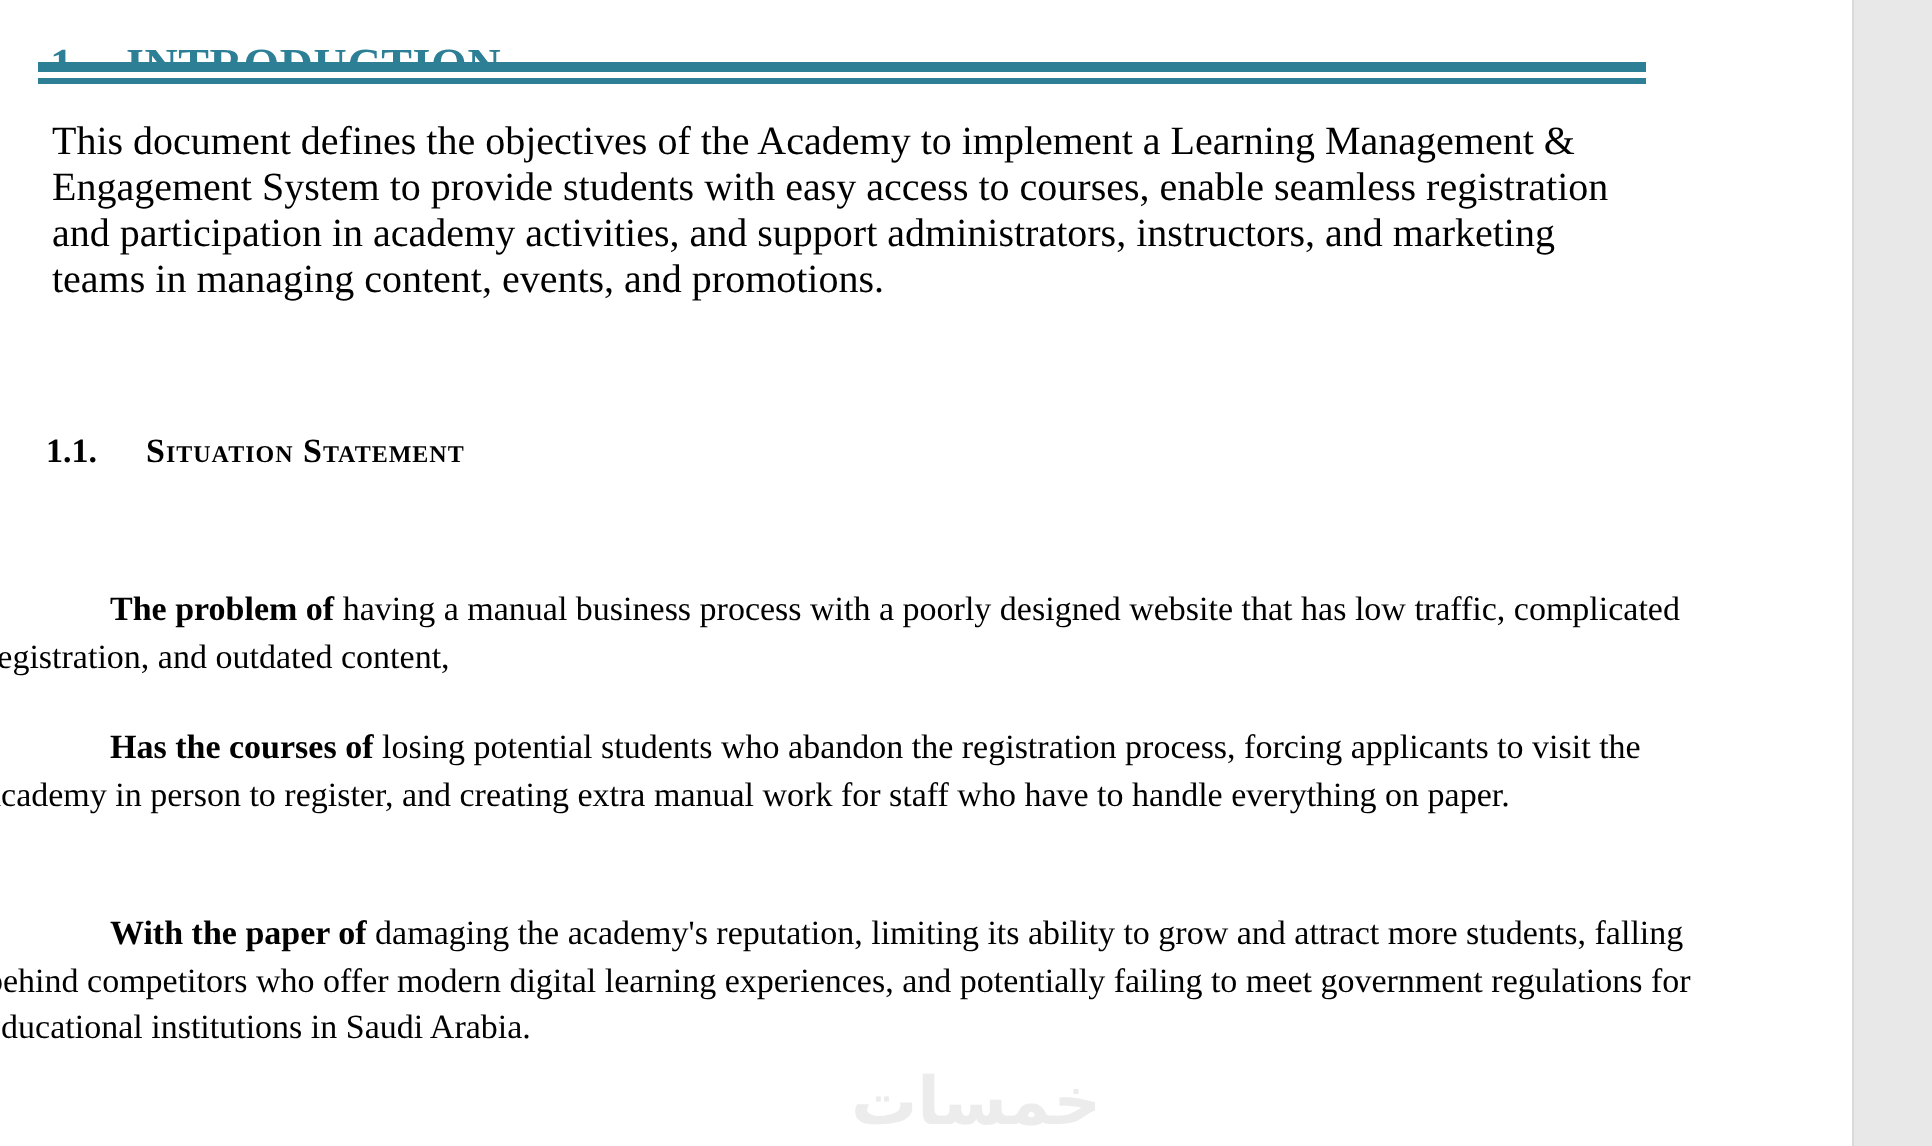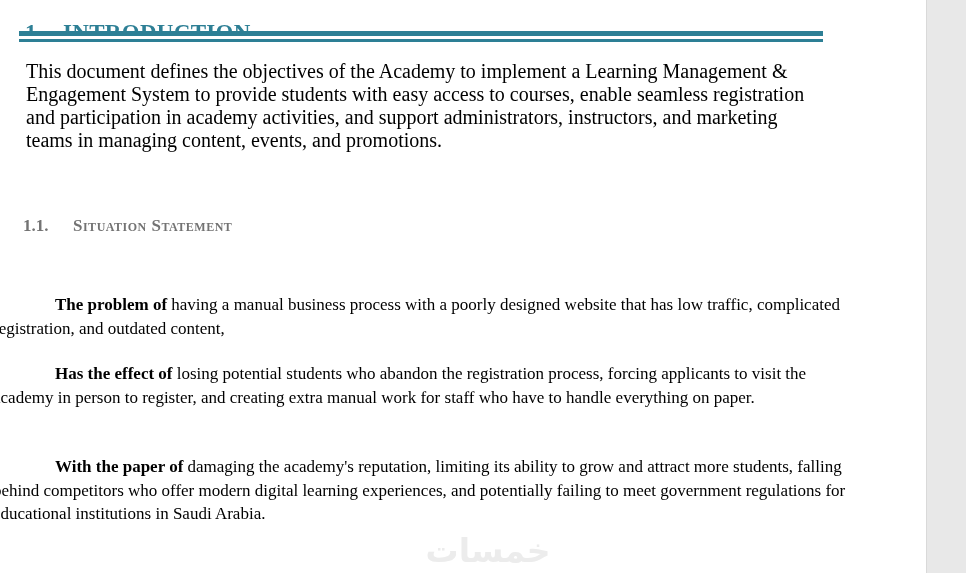--- a/index.html
+++ b/index.html
@@ -62,21 +62,21 @@
     font-size: 20px;
     line-height: 23px;
   }
 
   .h2 {
     position: absolute;
     left: 23px;
     top: 216px;
     font-size: 17px;
     font-weight: bold;
-    color: #737373;
+    color: #000000;
     white-space: nowrap;
   }
   .h2 .h2-number {
     display: inline-block;
     width: 50px;
     font-variant: normal;
   }
   .h2 .h2-title {
     font-variant: small-caps;
     letter-spacing: 0.5px;
@@ -125,21 +125,21 @@
 
   <div class="h2">
     <span class="h2-number">1.1.</span><span class="h2-title">Situation Statement</span>
   </div>
 
   <div class="statement st-1">
     <b class="lead">The problem of</b><span> having a manual business process with a poorly designed website that has low traffic, complicated registration, and outdated content,</span>
   </div>
 
   <div class="statement st-2">
-    <b class="lead">Has the effect of</b><span> losing potential students who abandon the registration process, forcing applicants to visit the academy in person to register, and creating extra manual work for staff who have to handle everything on paper.</span>
+    <b class="lead">Has the courses of</b><span> losing potential students who abandon the registration process, forcing applicants to visit the academy in person to register, and creating extra manual work for staff who have to handle everything on paper.</span>
   </div>
 
   <div class="statement st-3">
     <b class="lead">With the paper of</b><span> damaging the academy's reputation, limiting its ability to grow and attract more students, falling behind competitors who offer modern digital learning experiences, and potentially failing to meet government regulations for educational institutions in Saudi Arabia.</span>
   </div>
 
   <div class="watermark">خمسات</div>
 
   <div class="canvas-gutter"></div>
 

